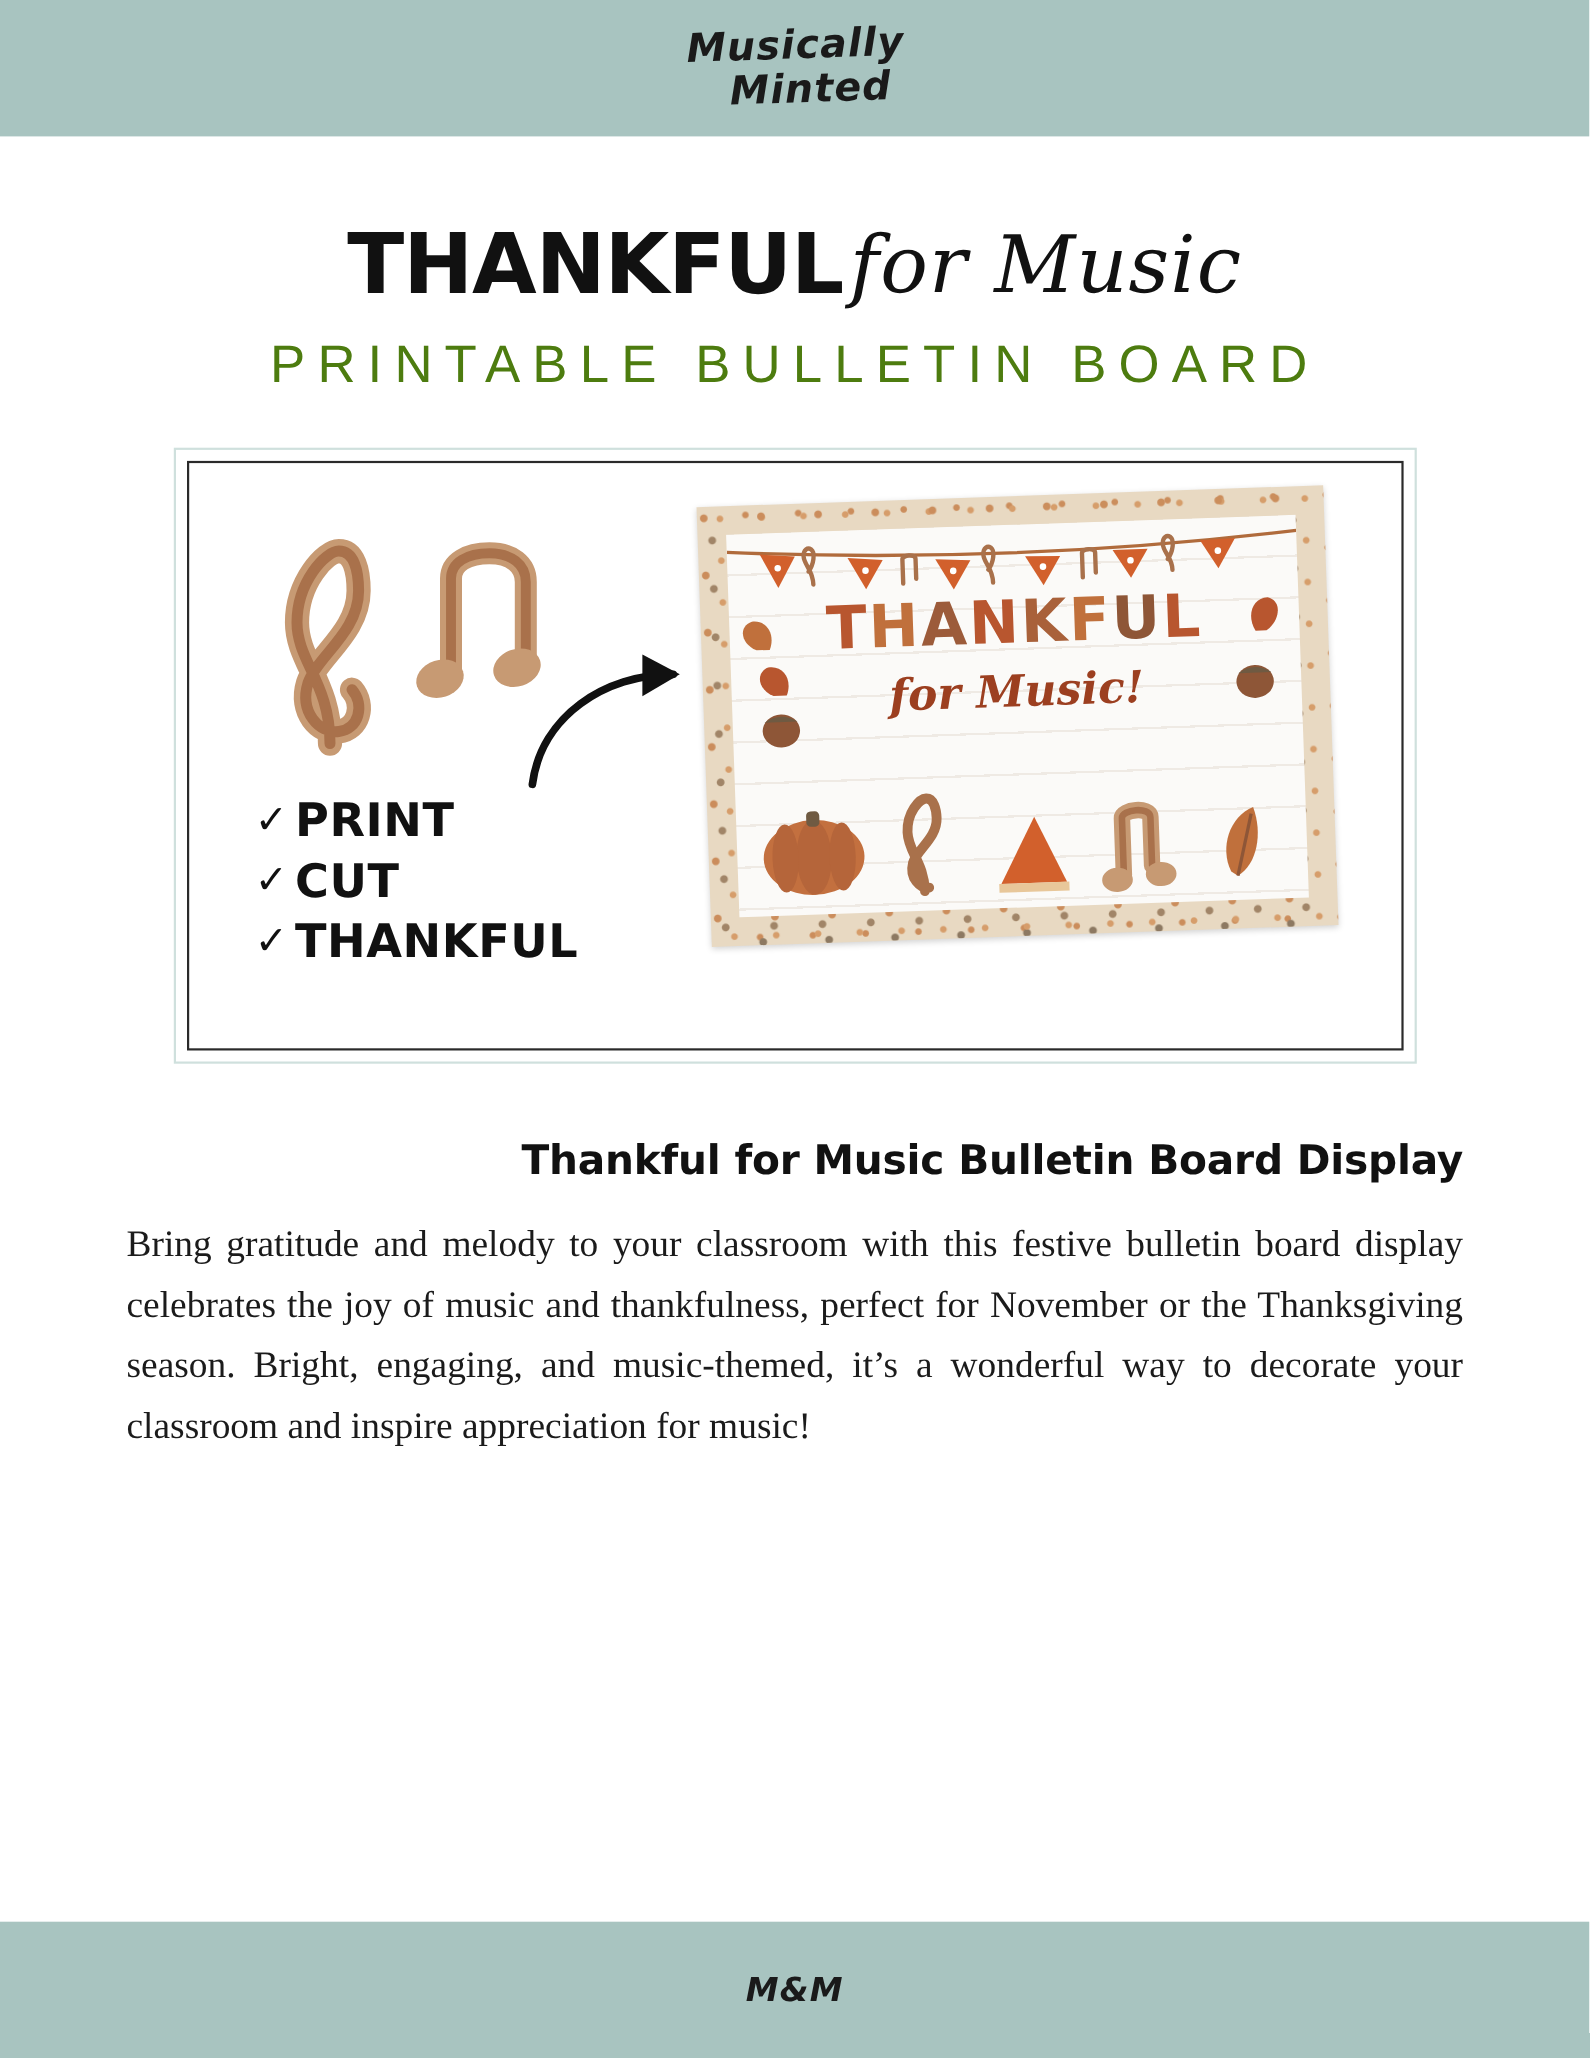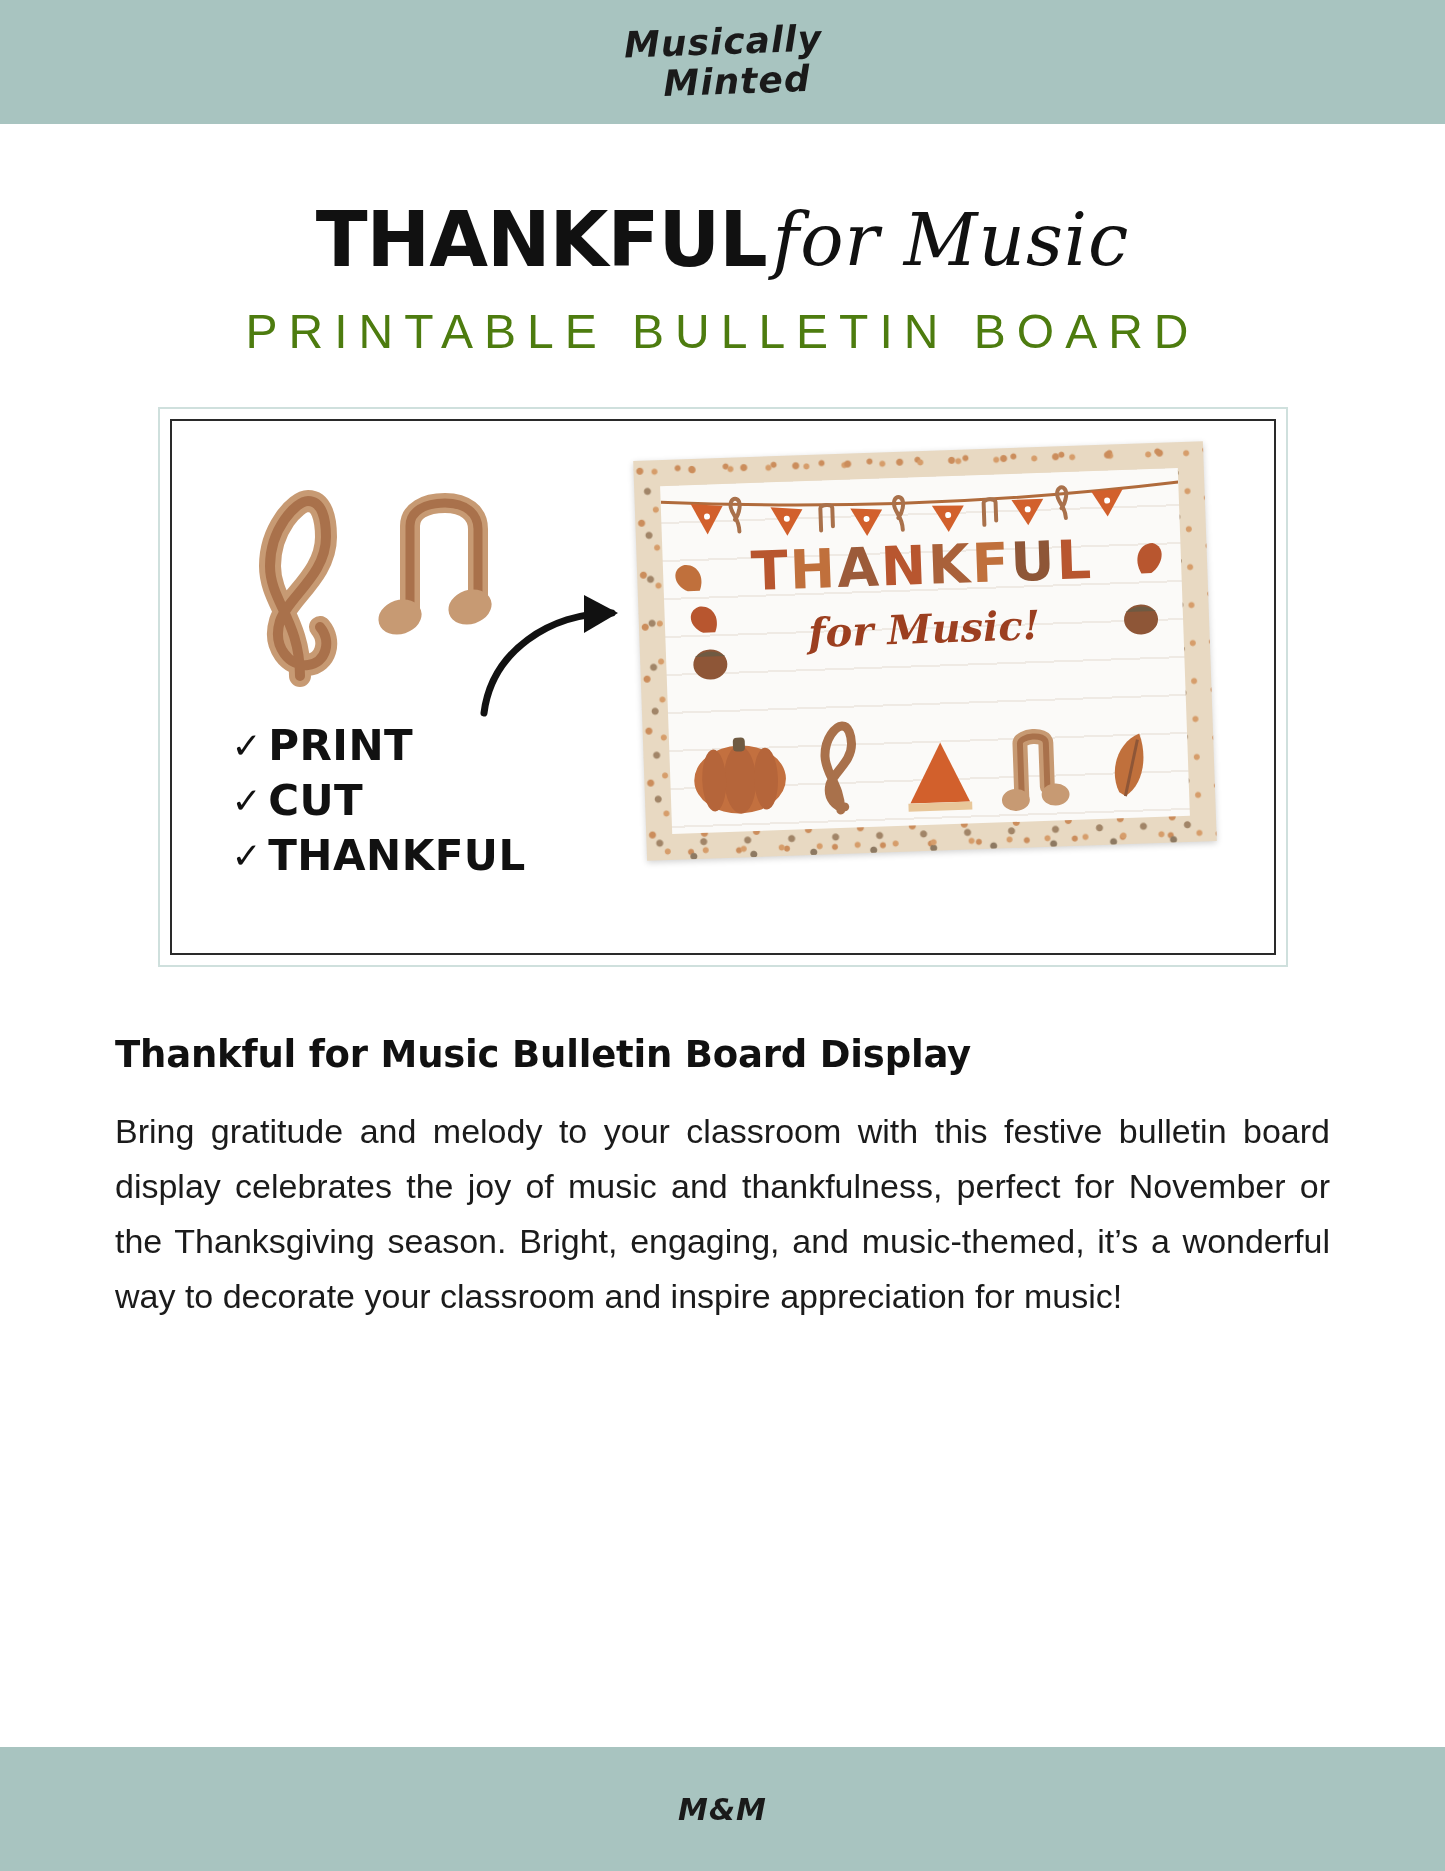--- a/index.html
+++ b/index.html
@@ -237,30 +237,30 @@
     width: 100%;
     height: 110px;
   }
 
   
   .desc-wrap {
     margin: 66px auto 0 auto;
     width: 1215px;
   }
   .desc-heading {
-    text-align: left;
+    text-align: right;
     font-family: "DejaVu Sans", sans-serif;
     font-weight: bold;
     font-size: 37px;
     color: #111111;
     margin-bottom: 28px;
     letter-spacing: -0.2px;
   }
   .desc-body {
-    font-family: Liberation Sans, sans-serif;
+    font-family: Liberation Serif, serif;
     font-size: 34px;
     line-height: 1.62;
     color: #1b1b1b;
     text-align: justify;
     text-justify: inter-word;
   }
 </style>
 </head>
 <body>
 

